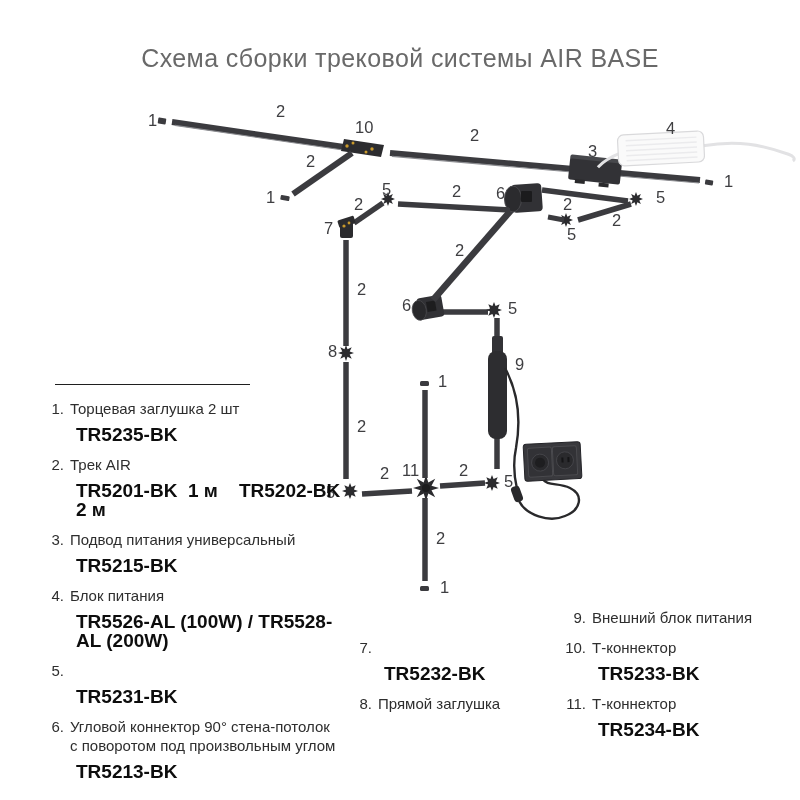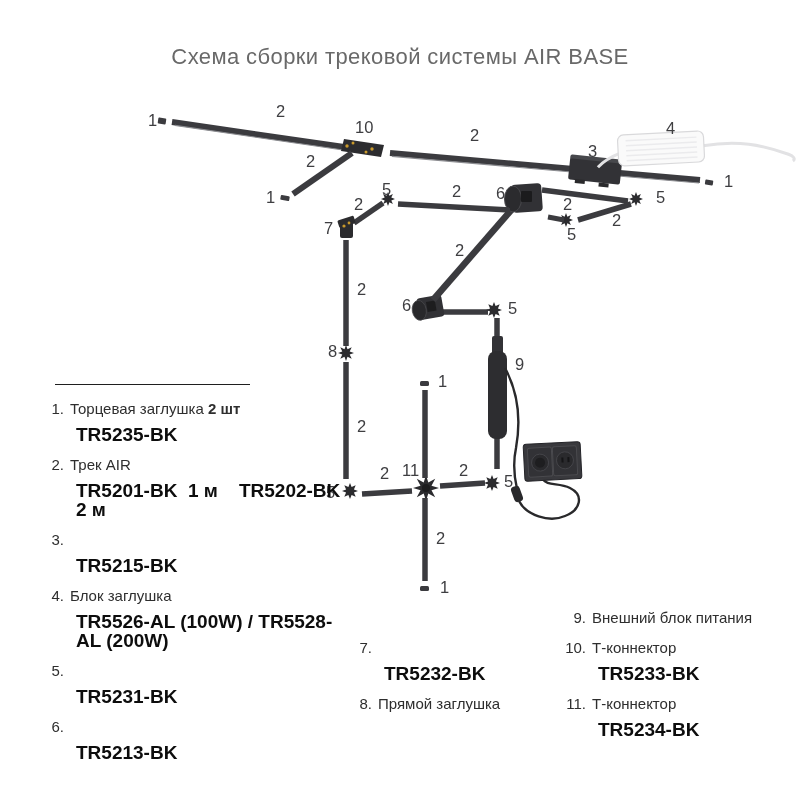--- a/index.html
+++ b/index.html
@@ -14,39 +14,39 @@
   *{box-sizing:border-box;}
   html,body{margin:0;padding:0;}
   body{
     width:800px;height:800px;position:relative;overflow:hidden;
     background:#ffffff;
     font-family:"Liberation Sans","DejaVu Sans",sans-serif;
     color:var(--c-legend_text);
   }
   .page-title{
     position:absolute;left:0;top:44px;width:800px;
-    text-align:center;font-size:22px;letter-spacing:.4px;
+    text-align:center;font-size:25px;letter-spacing:.4px;
     color:var(--c-title_text);
   }
   svg.diagram{position:absolute;left:0;top:0;}
   svg .num-label{
     font-family:"Liberation Sans","DejaVu Sans",sans-serif;
     font-size:16.5px;fill:#3e3e41;
   }
   .legend-col{position:absolute;font-size:15px;line-height:19px;}
   .legend-col .divider{
     border-top:1.6px solid #1f1f1f;width:195px;margin:0 0 14px 15px;height:0;
   }
   .legend-item{margin-bottom:11px;}
   .legend-head{display:flex;margin-bottom:7px;}
   .legend-num{
     flex:0 0 30px;text-align:right;padding-right:6px;color:var(--c-legend_text);
   }
   .legend-desc{color:var(--c-legend_text);}
-  .legend-desc b{color:var(--c-legend_text);font-weight:700;}
+  .legend-desc b{color:var(--c-legend_text);font-weight:400;}
   .legend-code{
     padding-left:36px;font-weight:700;color:var(--c-code_text);
     font-size:19px;white-space:pre-wrap;
   }
   #col-0{left:40px;top:384px;width:310px;}
   #col-1{left:348px;top:638px;width:220px;}
   #col-2{left:562px;top:608px;width:225px;}
 </style>
 </head>
 <body>
@@ -205,39 +205,41 @@
     <div class="legend-item">
       <div class="legend-head">
         <span class="legend-num">2.</span>
         <span class="legend-desc">Трек AIR</span>
       </div>
       <div class="legend-code">TR5201-BK  1 м    TR5202-BK  2 м</div>
     </div>
     <div class="legend-item">
       <div class="legend-head">
         <span class="legend-num">3.</span>
+        <span class="legend-desc">Подвод питания универсальный</span>
       </div>
       <div class="legend-code">TR5215-BK</div>
     </div>
     <div class="legend-item">
       <div class="legend-head">
         <span class="legend-num">4.</span>
-        <span class="legend-desc">Блок заглушка</span>
+        <span class="legend-desc">Блок питания</span>
       </div>
       <div class="legend-code">TR5526-AL (100W) / TR5528-AL (200W)</div>
     </div>
     <div class="legend-item">
       <div class="legend-head">
         <span class="legend-num">5.</span>
       </div>
       <div class="legend-code">TR5231-BK</div>
     </div>
     <div class="legend-item">
       <div class="legend-head">
         <span class="legend-num">6.</span>
+        <span class="legend-desc">Угловой коннектор 90° стена-потолок<br>с поворотом под произвольным углом</span>
       </div>
       <div class="legend-code">TR5213-BK</div>
     </div>
   </div>
 <div class="legend-col" id="col-1">
     <div class="legend-item">
       <div class="legend-head">
         <span class="legend-num">7.</span>
       </div>
       <div class="legend-code">TR5232-BK</div>

